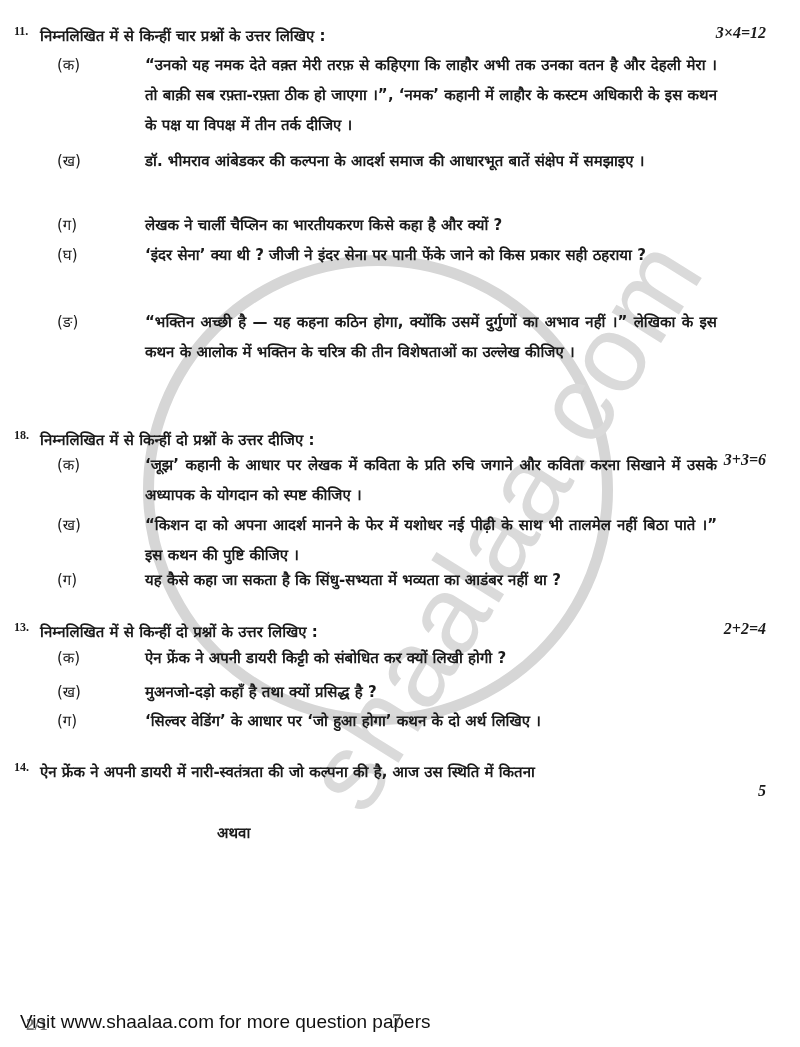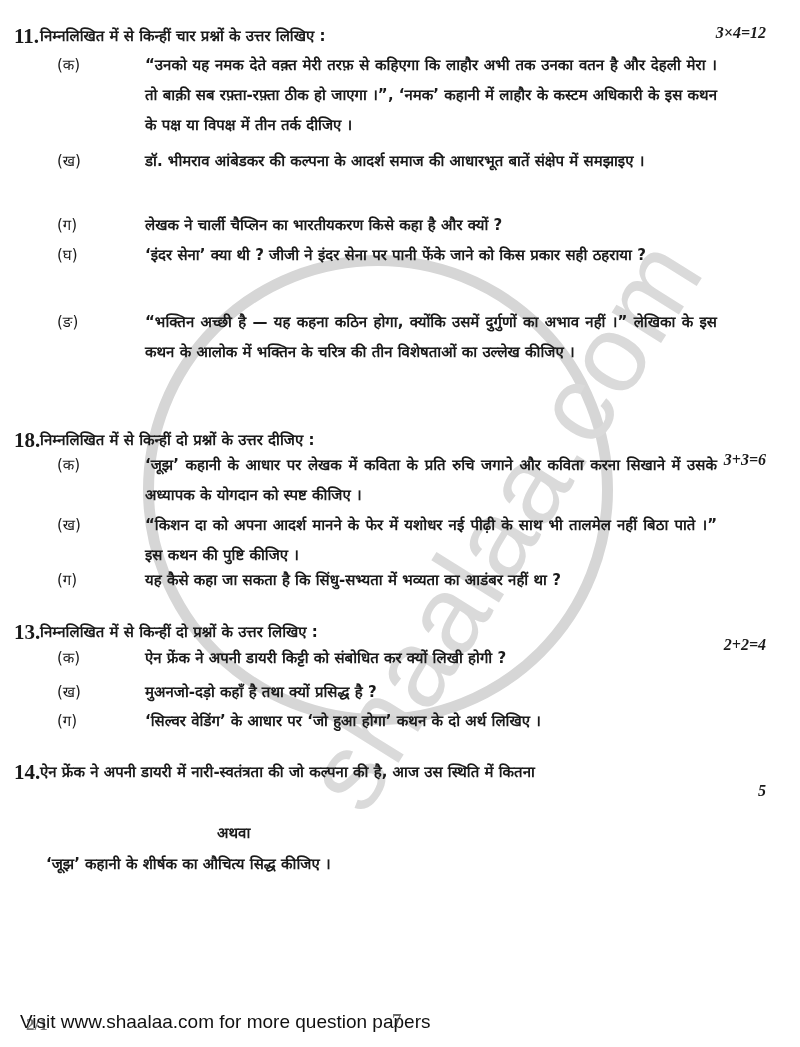--- a/index.html
+++ b/index.html
@@ -13,21 +13,21 @@
     border: 11px solid #d6d6d6; border-radius: 50%; box-sizing: border-box;
     pointer-events: none;
   }
   .watermark-text {
     position: absolute; left: 180px; top: 460px; transform: rotate(-58deg);
     transform-origin: center; font-family: "Liberation Sans", sans-serif;
     font-size: 110px; color: #dadada; letter-spacing: 2px; white-space: nowrap;
     pointer-events: none;
   }
   .q-head { position: absolute; left: 14px; font-size: 15px; font-weight: bold; }
-  .q-num { position: absolute; left: 0; top: 0; font-family: "Liberation Serif", serif; font-size: 21px; font-weight: bold; }
+  .q-num { position: absolute; left: 0; top: 0; font-family: "Liberation Serif", serif; font-size: 12px; font-weight: bold; }
   .q-text { position: absolute; left: 26px; top: 1px; white-space: nowrap; }
   .marks {
     position: absolute; right: 34px; font-family: "Liberation Serif", serif;
     font-style: italic; font-weight: bold; font-size: 16px;
   }
   .sub { position: absolute; left: 57px; width: 660px; font-size: 15px; font-weight: bold; line-height: 30px; }
   .sub .lbl { position: absolute; left: 0; top: 0; font-weight: normal; }
   .sub .txt { margin-left: 88px; display: block; text-align: justify; text-align-last: left; }
   .free { position: absolute; font-size: 15px; font-weight: bold; white-space: nowrap; }
   .footer {
@@ -88,40 +88,39 @@
   </div>
   <div class="sub" style="top:565px;">
     <span class="lbl">(ग)</span>
     <span class="txt">यह कैसे कहा जा सकता है कि सिंधु-सभ्यता में भव्यता का आडंबर नहीं था ?</span>
   </div>
 
   <div class="q-head" style="top:620px;">
     <span class="q-num">13.</span>
     <span class="q-text">निम्नलिखित में से किन्हीं दो प्रश्नों के उत्तर लिखिए :</span>
   </div>
-  <div class="marks" style="top:636px;margin-left:8px;">2+2=4</div>
+  <div class="marks" style="top:620px;margin-left:8px;">2+2=4</div>
 
   <div class="sub" style="top:643px;">
     <span class="lbl">(क)</span>
     <span class="txt">ऐन फ्रेंक ने अपनी डायरी किट्टी को संबोधित कर क्यों लिखी होगी ?</span>
   </div>
   <div class="sub" style="top:677px;">
     <span class="lbl">(ख)</span>
     <span class="txt">मुअनजो-दड़ो कहाँ है तथा क्यों प्रसिद्ध है ?</span>
   </div>
   <div class="sub" style="top:706px;">
     <span class="lbl">(ग)</span>
     <span class="txt">‘सिल्वर वेडिंग’ के आधार पर ‘जो हुआ होगा’ कथन के दो अर्थ लिखिए ।</span>
   </div>
 
   <div class="q-head" style="top:760px;">
     <span class="q-num">14.</span>
     <span class="q-text">ऐन फ्रेंक ने अपनी डायरी में नारी-स्वतंत्रता की जो कल्पना की है, आज उस स्थिति में कितना</span>
   </div>
   <div class="marks" style="top:782px;">5</div>
   <div class="free" style="left:217px; top:822px;">अथवा</div>
-  <div class="free" style="left:46px; top:853px;">‘जूझ’ कहानी के शीर्षक का औचित्य सिद्ध कीजिए ।</div>
 
   <div class="footer-code">2/1</div>
   <div class="footer-page">7</div>
   <div class="footer">Visit www.shaalaa.com for more question papers</div>
 
 </div>
 
 </body></html>

